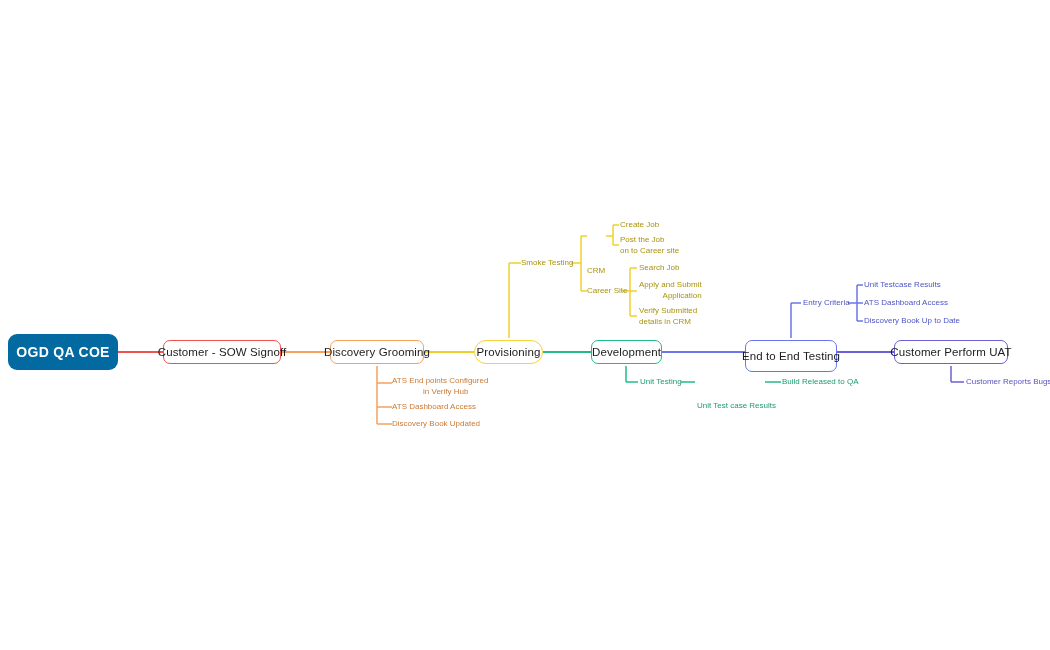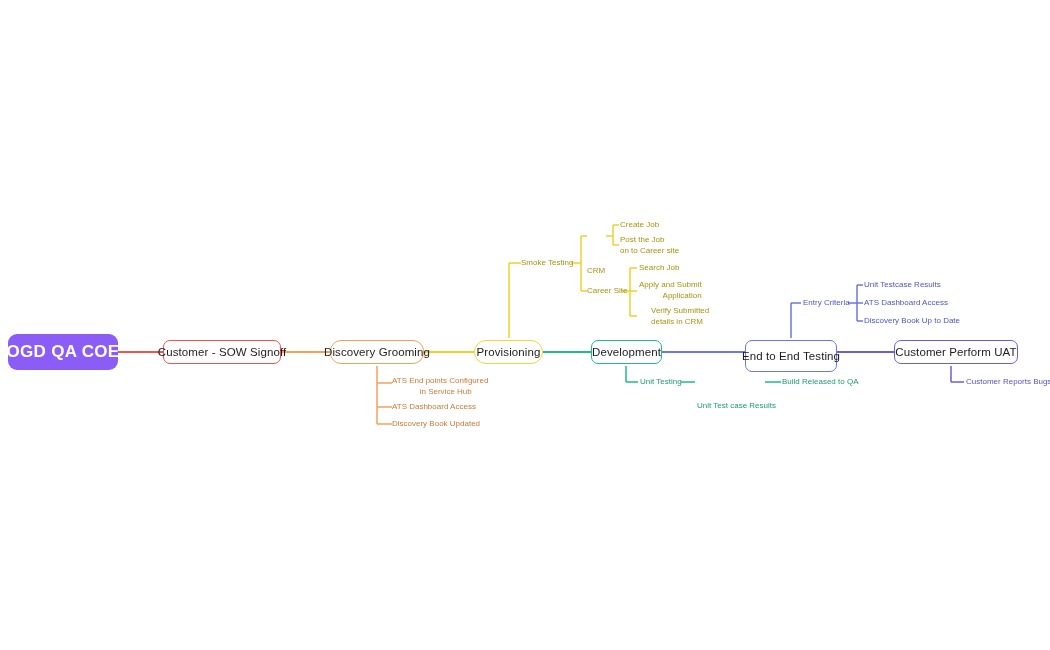--- a/index.html
+++ b/index.html
@@ -37,31 +37,31 @@
     white-space: nowrap;
     border-radius: 7px;
     background: #ffffff;
     border: 1.6px solid #888;
     font-size: 11.5px;
     color: #1c1c1c;
     letter-spacing: .1px;
     z-index: 3;
   }
   .node.root {
-    background: #8b5cf6;
+    background: #0369a1;
     border: none;
     border-radius: 9px;
     color: #ffffff;
-    font-size: 17px;
+    font-size: 14px;
     font-weight: bold;
     letter-spacing: .3px;
     text-align: center;
   }
   .node.red    { border-color: #ef5350; }
-  .node.orange { border-color: #f5a15c; border-radius: 11px; }
+  .node.orange { border-color: #f5a15c; }
   .node.yellow { border-color: #f5d33a; }
   .node.green  { border-color: #22bb84; }
   .node.blue   { border-color: #6b76e8; }
   .node.purple { border-color: #6b5fd6; }
 
   
   .leaf {
     position: absolute;
     font-size: 8px;
     line-height: 1.35;
@@ -143,39 +143,39 @@
   <div class="node red" style="left:163px; top:340px; width:118px; height:24px;">Customer - SOW Signoff</div>
 
   <div class="node orange" style="left:330px; top:340px; width:94px; height:24px;">Discovery Grooming</div>
 
   <div class="node yellow" style="left:474px; top:340px; width:69px; height:24px;border-radius:12px;">Provisioning</div>
 
   <div class="node green" style="left:591px; top:340px; width:71px; height:24px;">Development</div>
 
   <div class="node blue" style="left:745px; top:340px; width:92px; height:32px;">End to End Testing</div>
 
-  <div class="node purple" style="left:894px; top:340px; width:124px; height:24px;">Customer Perform UAT</div>
+  <div class="node purple" style="left:894px; top:340px; width:114px; height:24px;">Customer Perform UAT</div>
 
   <div class="leaf mid c-orange ctr" style="left:392px; top:387px;">ATS End points Configured
-     in Service Hub</div>
+     in Verify Hub</div>
   <div class="leaf mid c-orange" style="left:392px; top:407px;">ATS Dashboard Access</div>
   <div class="leaf mid c-orange" style="left:392px; top:424px;">Discovery Book Updated</div>
 
   <div class="leaf mid c-yellow" style="left:521px; top:263px;">Smoke Testing</div>
   <div class="leaf mid c-yellow" style="left:587px; top:236px;margin-top:35px;">CRM</div>
   <div class="leaf mid c-yellow" style="left:587px; top:291px;">Career Site</div>
 
   <div class="leaf mid c-yellow" style="left:620px; top:225px;">Create Job</div>
   <div class="leaf mid c-yellow" style="left:620px; top:246px;">Post the Job
 on to Career site</div>
 
   <div class="leaf mid c-yellow" style="left:639px; top:268px;">Search Job</div>
   <div class="leaf mid c-yellow" style="left:639px; top:291px;text-align:right;">Apply and Submit
 Application</div>
-  <div class="leaf mid c-yellow" style="left:639px; top:317px;margin-left:12px;">Verify Submitted
+  <div class="leaf mid c-yellow" style="left:639px; top:317px;">Verify Submitted
 details in CRM</div>
 
   <div class="leaf mid c-green" style="left:640px; top:382px;">Unit Testing</div>
   <div class="leaf mid c-green" style="left:697px; top:382px;margin-top:24px;">Unit Test case Results</div>
   <div class="leaf mid c-green" style="left:782px; top:382px;">Build Released to QA</div>
 
   <div class="leaf mid c-blue" style="left:803px; top:303px;">Entry Criteria</div>
   <div class="leaf mid c-blue" style="left:864px; top:285px;">Unit Testcase Results</div>
   <div class="leaf mid c-blue" style="left:864px; top:303px;">ATS Dashboard Access</div>
   <div class="leaf mid c-blue" style="left:864px; top:321px;">Discovery Book Up to Date</div>

